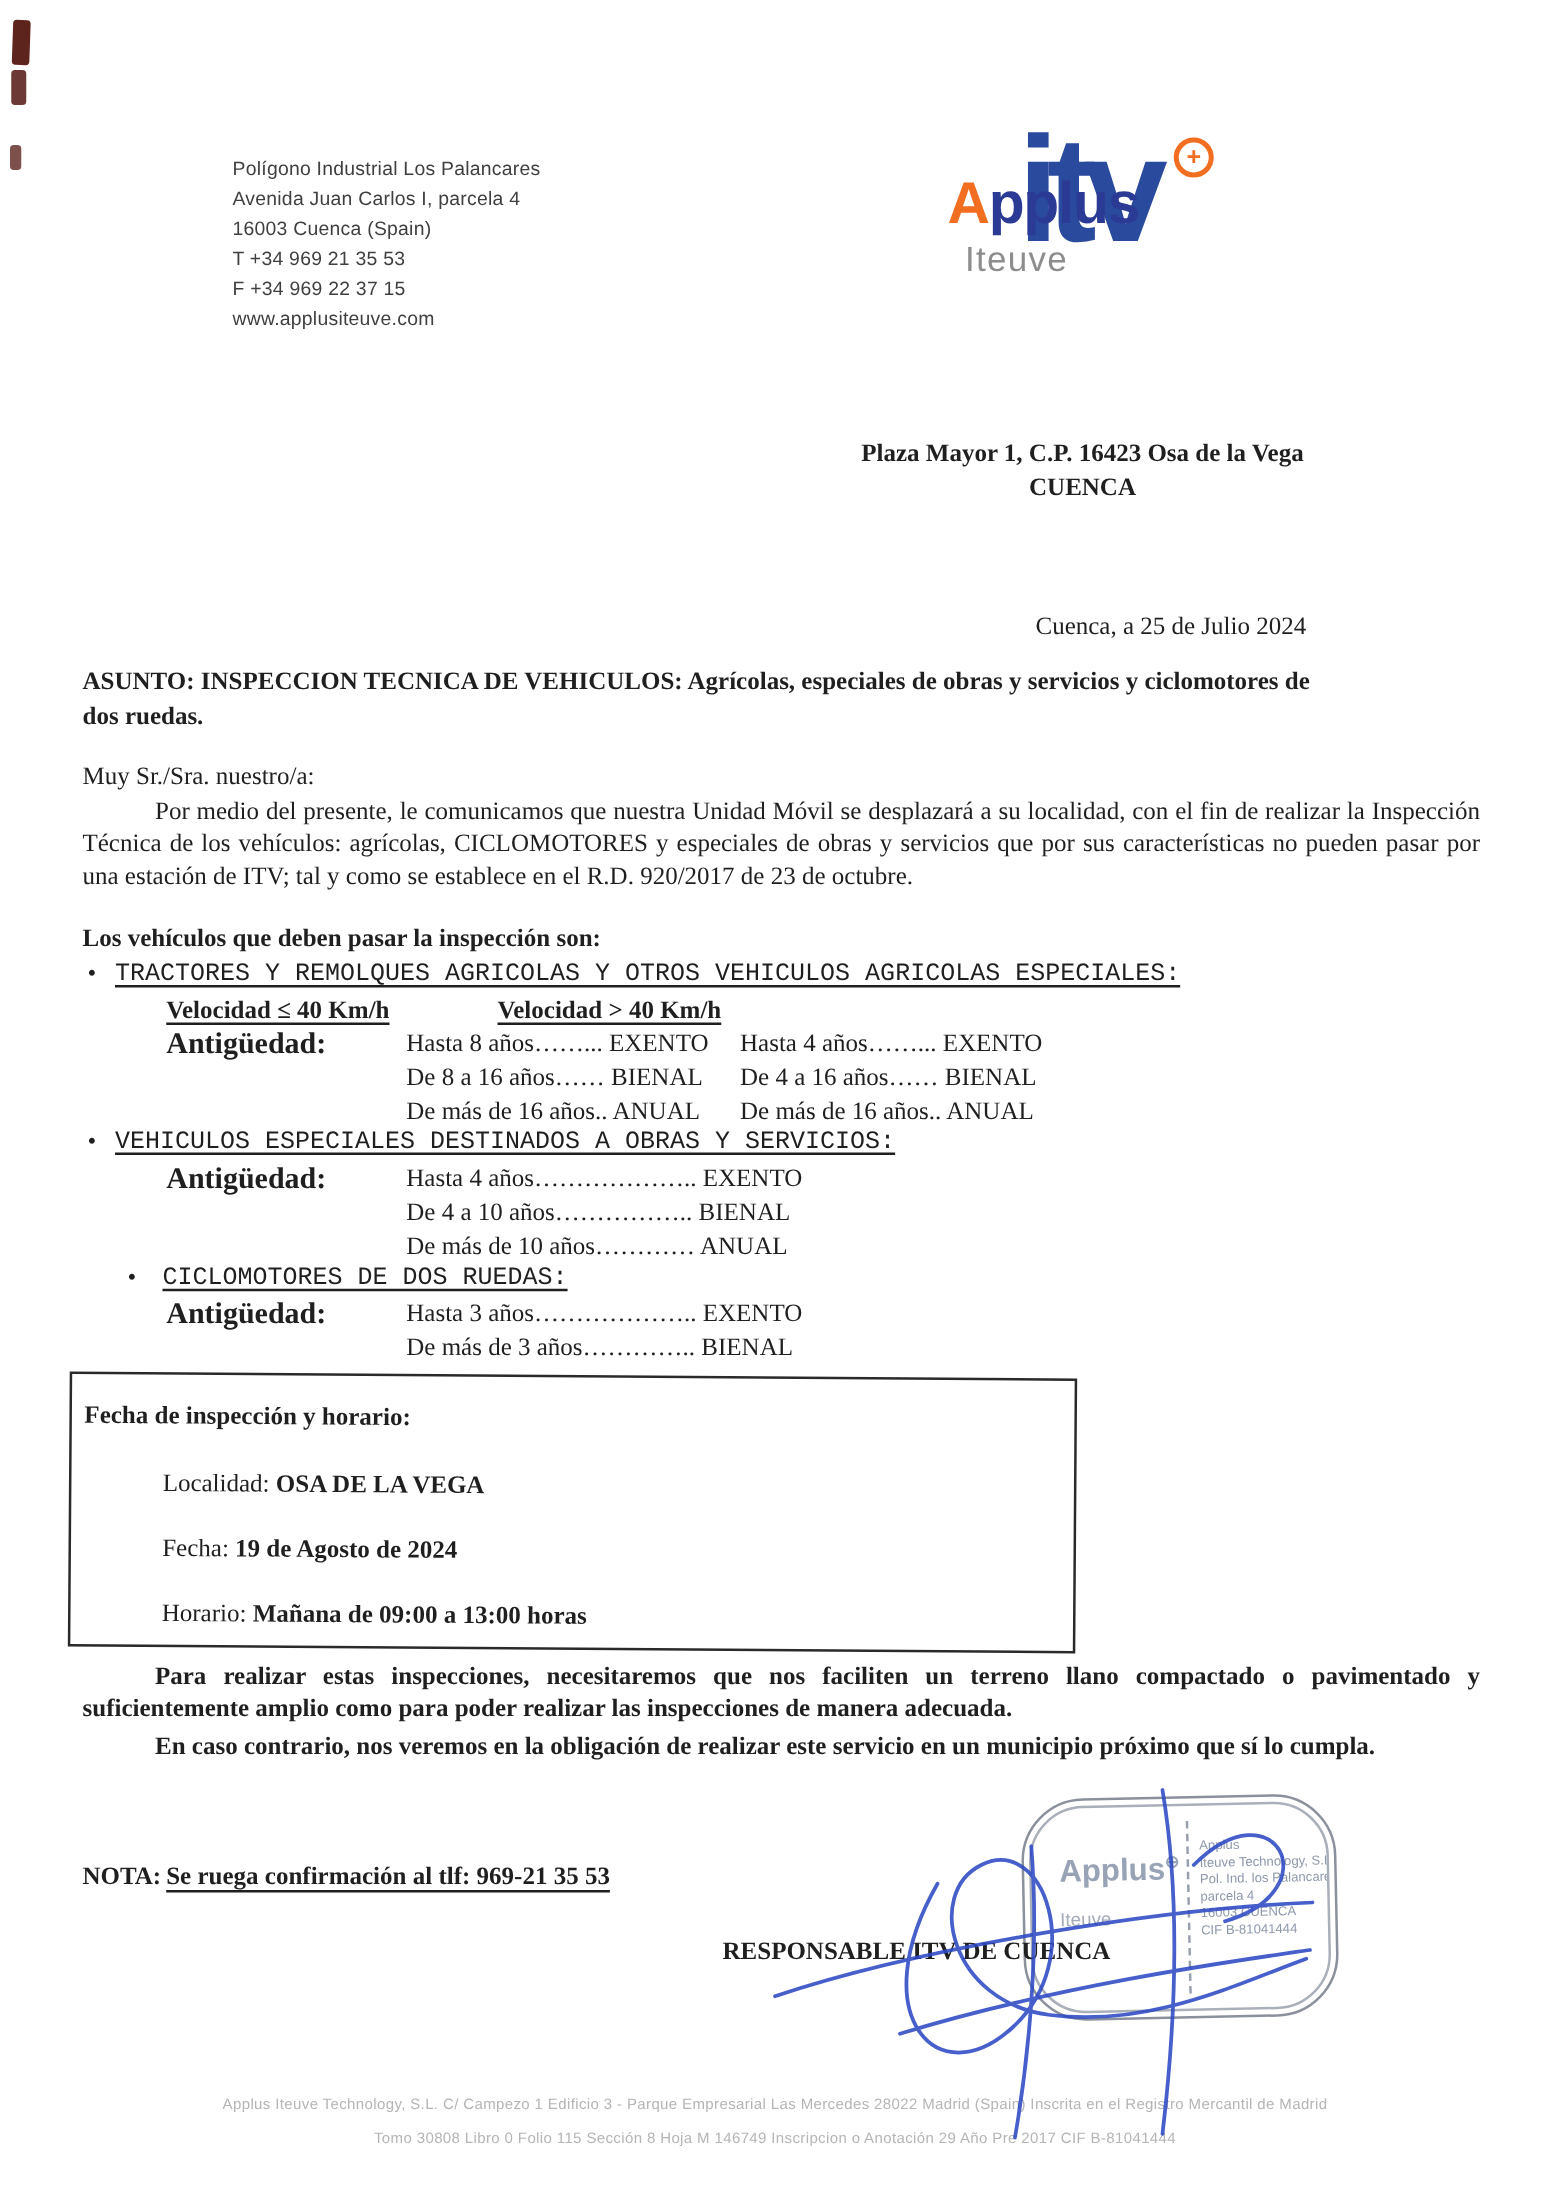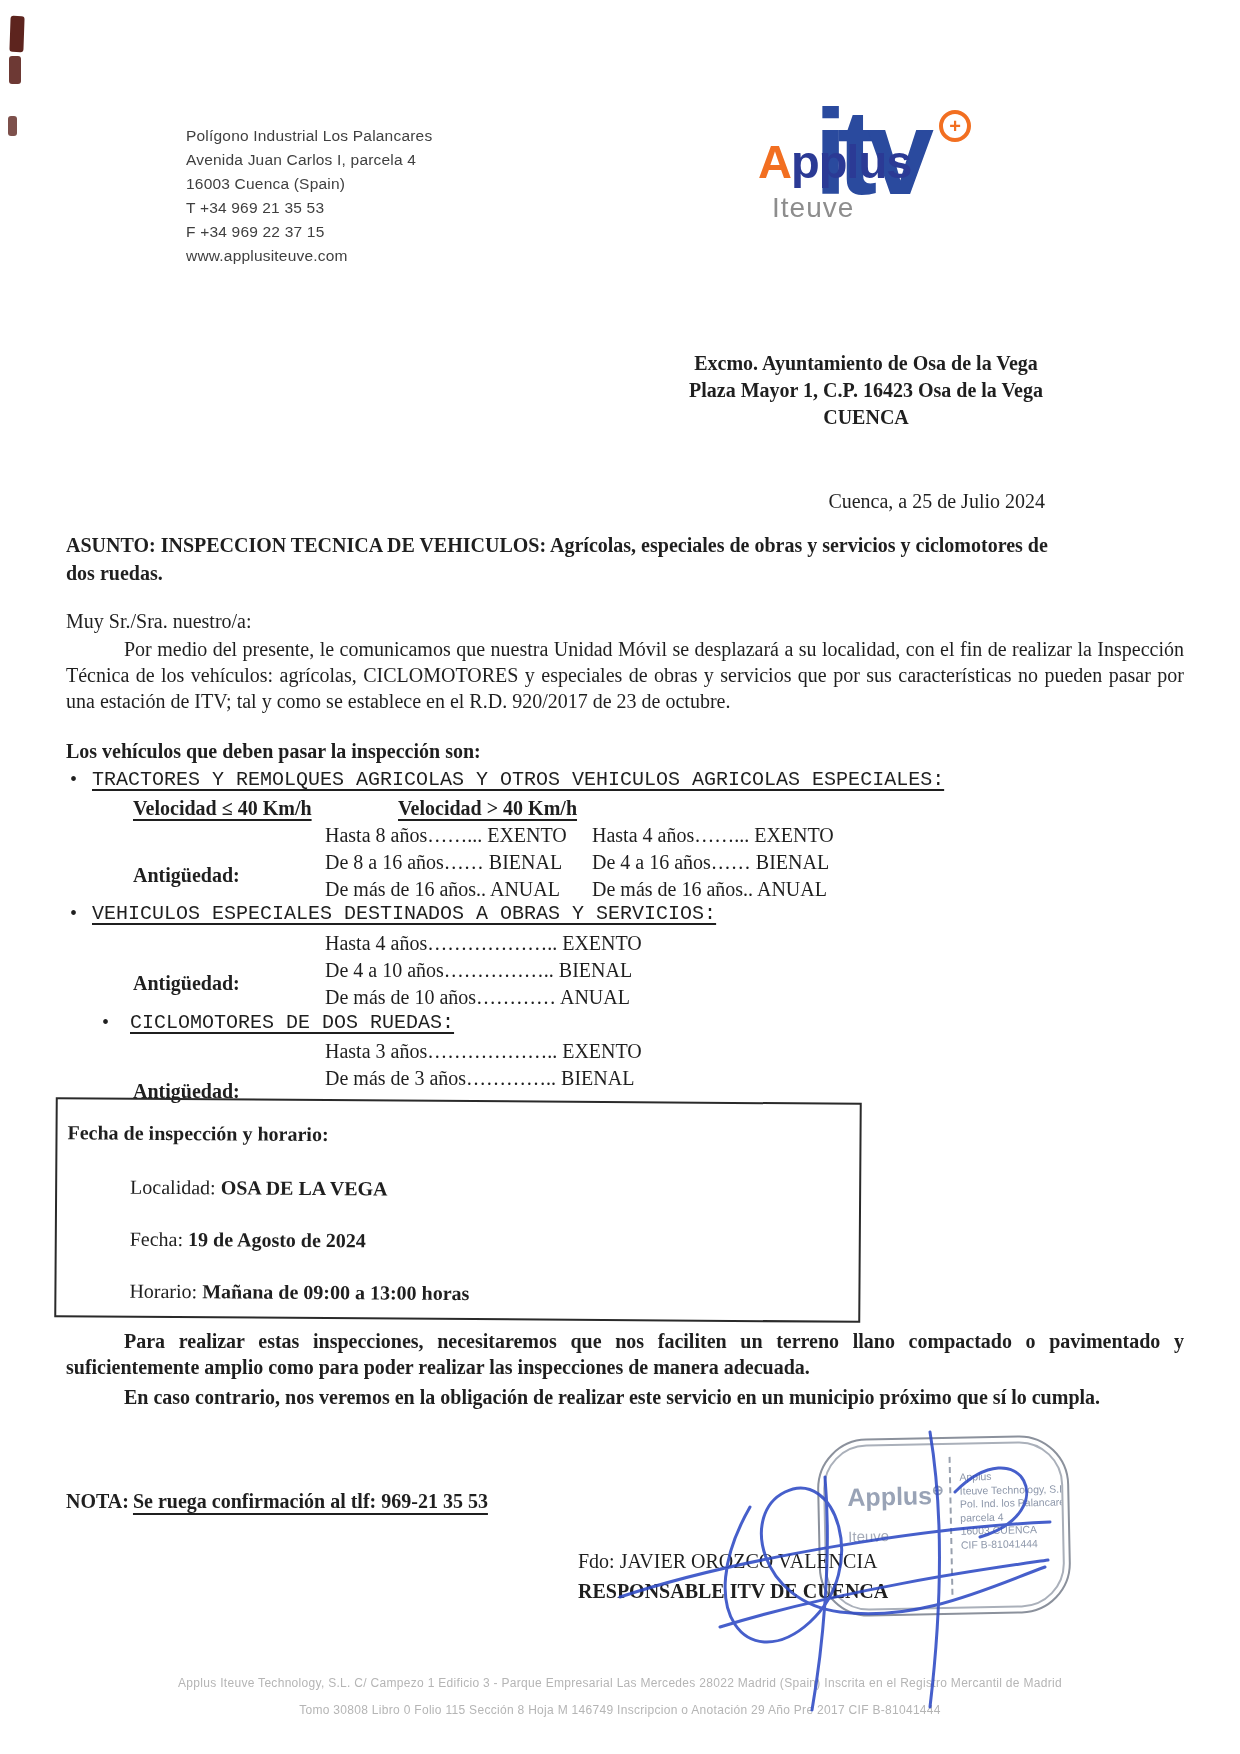--- a/index.html
+++ b/index.html
@@ -31,21 +31,21 @@
   .dateline{right:195px;top:490px;font-size:20px;}
   
   .subject{left:66px;top:532px;width:1010px;font-weight:bold;font-size:20px;line-height:27.5px;}
   .salutation{left:66px;top:610px;font-size:20px;}
   .para{left:66px;width:1118px;font-size:20px;line-height:26px;text-align:justify;text-indent:58px;}
   .para1{top:636px;}
   .list-intro{left:66px;top:740px;font-size:20px;font-weight:bold;}
   .bullet-marker{font-size:20px;}
   .bullet-title{font-size:20px;text-decoration:underline;text-underline-offset:4px;white-space:nowrap;font-family:Liberation Mono, monospace;}
   .colhead{font-size:20px;font-weight:bold;text-decoration:underline;text-underline-offset:4px;white-space:nowrap;}
-  .antig{font-size:20px;font-weight:bold;margin-top:42px;}
+  .antig{font-size:24px;font-weight:bold;}
   .sched{font-size:20px;line-height:27px;white-space:nowrap;}
   
   .box{left:55px;top:1100px;width:802px;height:216px;border:2px solid #2a2a2a;transform:rotate(.4deg);}
   .box-title{position:absolute;left:10px;top:22px;font-size:20px;font-weight:bold;}
   .box-row{position:absolute;left:73px;font-size:20px;white-space:nowrap;}
   .box-row b{font-weight:bold;}
   .cp1{top:1328px;font-weight:bold;}
   .cp2{top:1384px;font-weight:bold;}
   
   .nota{left:66px;top:1490px;font-size:20px;font-weight:bold;}
@@ -86,21 +86,20 @@
 </div>
 
 <div class="abs logo">
   <span class="logo-itv">itv</span>
   <span class="logo-applus"><span class="logo-a">A</span><span>pplus</span></span>
   <span class="logo-plus">+</span>
   <span class="logo-iteuve">Iteuve</span>
 </div>
 
 <div class="abs recipient">
-  <div>Excmo. Ayuntamiento de Osa de la Vega</div>
   <div>Plaza Mayor 1, C.P. 16423 Osa de la Vega</div>
   <div>CUENCA</div>
 </div>
 
 <div class="abs dateline">Cuenca, a 25 de Julio 2024</div>
 
 <div class="abs subject">ASUNTO: INSPECCION TECNICA DE VEHICULOS: Agrícolas, especiales de obras y servicios y ciclomotores de dos ruedas.</div>
 
 <div class="abs salutation">Muy Sr./Sra. nuestro/a:</div>
 <div class="abs para para1">Por medio del presente, le comunicamos que nuestra Unidad Móvil se desplazará a su localidad, con el fin de realizar la Inspección Técnica de los vehículos: agrícolas, CICLOMOTORES y especiales de obras y servicios que por sus características no pueden pasar por una estación de ITV; tal y como se establece en el R.D. 920/2017 de 23 de octubre.</div>
@@ -157,21 +156,20 @@
 </div>
 
 <div class="abs para cp1">Para realizar estas inspecciones, necesitaremos que nos faciliten un terreno llano compactado o pavimentado y suficientemente amplio como para poder realizar las inspecciones de manera adecuada.</div>
 <div class="abs para cp2">En caso contrario, nos veremos en la obligación de realizar este servicio en un municipio próximo que sí lo cumpla.</div>
 
 <div class="abs nota">
   <span>NOTA:</span><span class="nota-underline">Se ruega confirmación al tlf: 969-21 35 53</span>
 </div>
 
 <div class="abs signature">
-  <div>Fdo: JAVIER OROZCO VALENCIA</div>
   <div class="role">RESPONSABLE ITV DE CUENCA</div>
 </div>
 
 <div class="abs stamp">
   <div class="stamp-outer"></div>
   <div class="stamp-inner">
     <div class="stamp-left">
       <div class="stamp-brand"><span>Applus</span><span class="sp">⊕</span></div>
       <div class="stamp-sub">Iteuve</div>
     </div>

